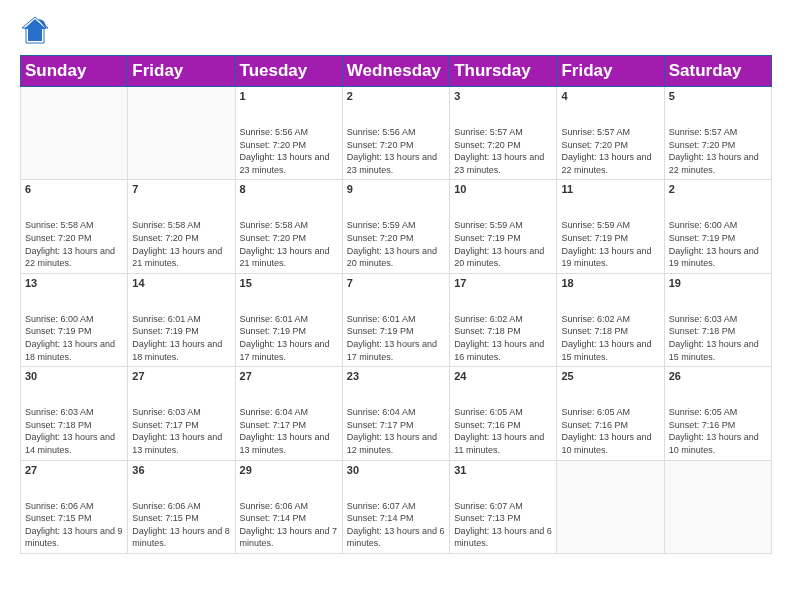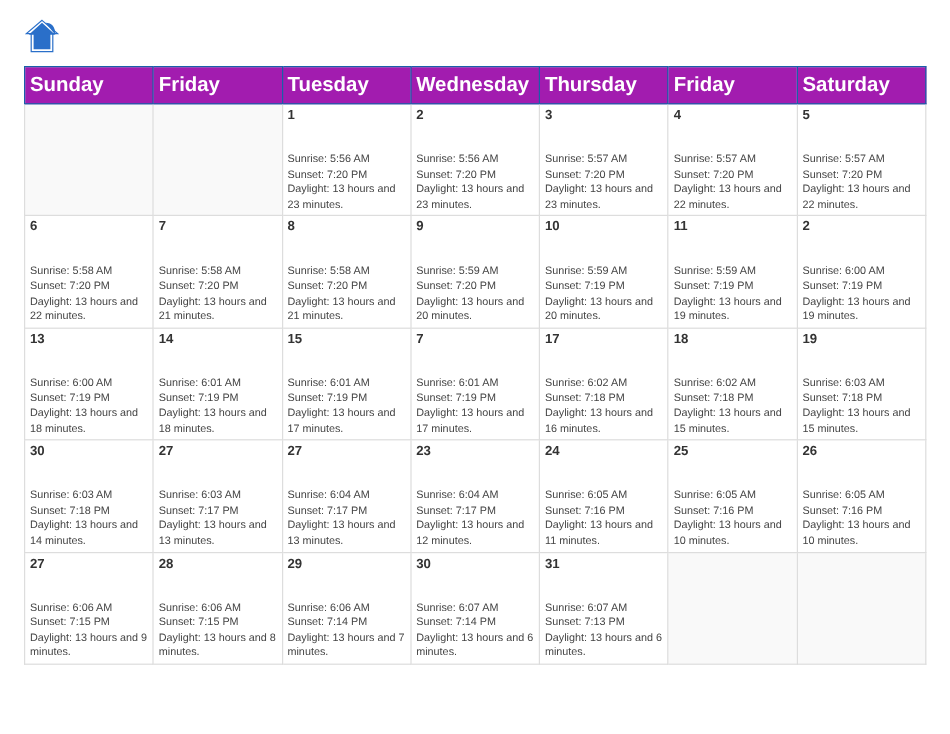--- a/index.html
+++ b/index.html
@@ -308,21 +308,21 @@
           </td>
         </tr>
         <tr class="last-week">
           <td>
             <span class="day-num">27</span>
             <div class="day-info" style="white-space: pre-line;">Sunrise: 6:06 AM
 Sunset: 7:15 PM
 Daylight: 13 hours and 9 minutes.</div>
           </td>
           <td>
-            <span class="day-num">28</span>
+            <span class="day-num">36</span>
             <div class="day-info" style="white-space: pre-line;">Sunrise: 6:06 AM
 Sunset: 7:15 PM
 Daylight: 13 hours and 8 minutes.</div>
           </td>
           <td>
             <span class="day-num">29</span>
             <div class="day-info" style="white-space: pre-line;">Sunrise: 6:06 AM
 Sunset: 7:14 PM
 Daylight: 13 hours and 7 minutes.</div>
           </td>

